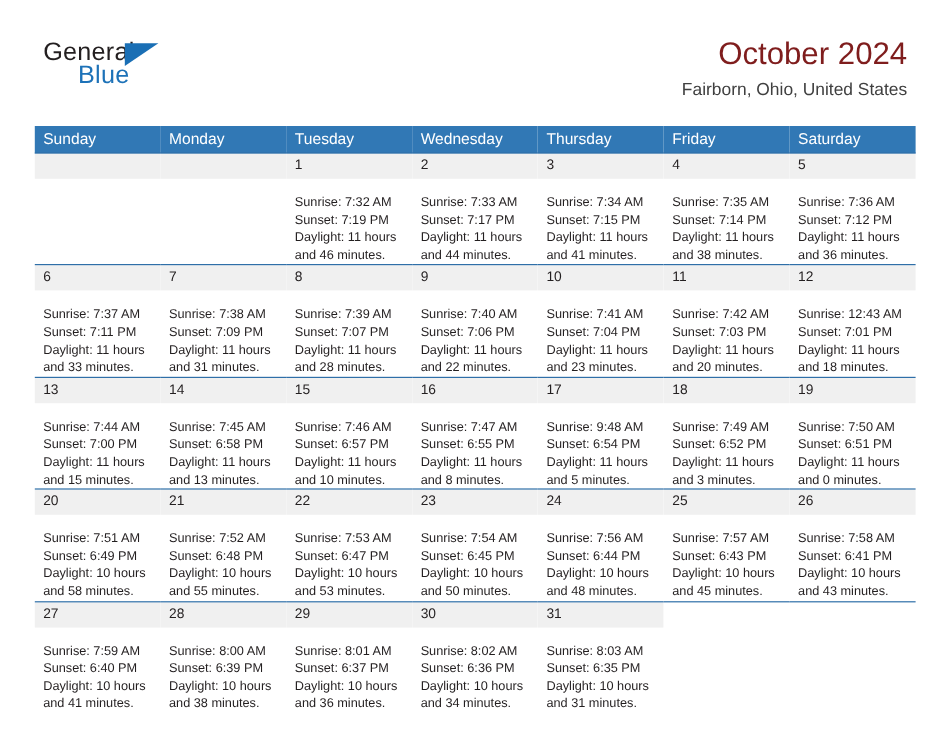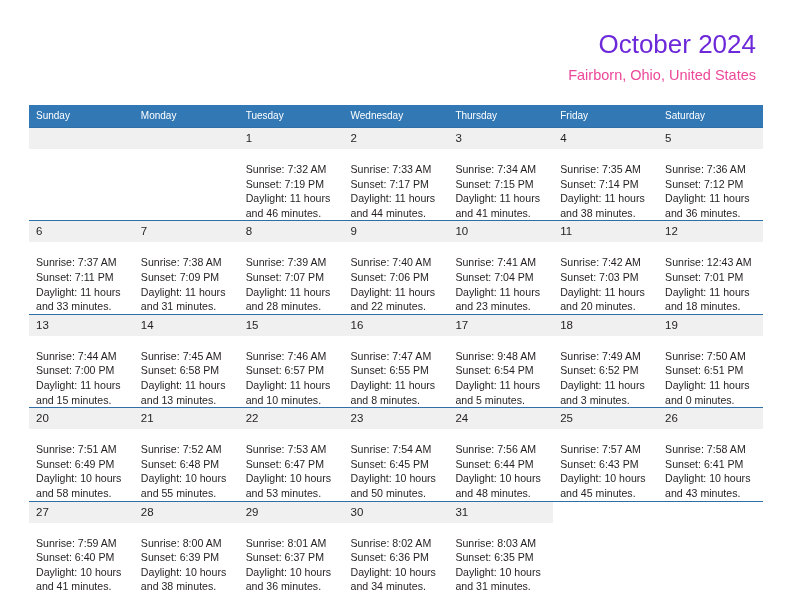--- a/index.html
+++ b/index.html
@@ -67,46 +67,46 @@
 
   .title-block {
     position: absolute;
     right: 0;
     top: 0;
     text-align: right;
   }
   .cal-title {
     font-size: 26px;
     font-weight: normal;
-    color: #6d28d9;
+    color: #7f1d1d;
     line-height: 32px;
     white-space: nowrap;
   }
   .cal-subtitle {
     font-size: 14.5px;
-    color: #ec4899;
+    color: #404040;
     line-height: 22px;
     margin-top: 4px;
     white-space: nowrap;
   }
 
   
   .calendar {
     position: absolute;
     left: 29px;
     top: 105px;
     width: 734px;
     border-collapse: collapse;
     table-layout: fixed;
   }
   .calendar th {
     background: #3178b5;
     color: #ffffff;
     font-weight: normal;
-    font-size: 10px;
+    font-size: 13px;
     text-align: left;
     padding: 4px 0 5px 7px;
     line-height: 13px;
     border: none;
   }
   .calendar td {
     vertical-align: top;
     padding: 0;
     border: none;
     border-top: 1.3px solid #2f6fa8;
@@ -140,20 +140,25 @@
   .info div { white-space: nowrap; }
   .info .wrap { white-space: normal; }
 </style>
 </head>
 <body>
 
 <div class="page">
 
   <div class="header">
 
+    <div class="brand">
+      <span class="brand-general">General</span>
+      <span class="brand-triangle"></span>
+      <span class="brand-blue">Blue</span>
+    </div>
 
     <div class="title-block">
       <div class="cal-title">October 2024</div>
       <div class="cal-subtitle">Fairborn, Ohio, United States</div>
     </div>
 
   </div>
 
   <table class="calendar">
     <thead>

